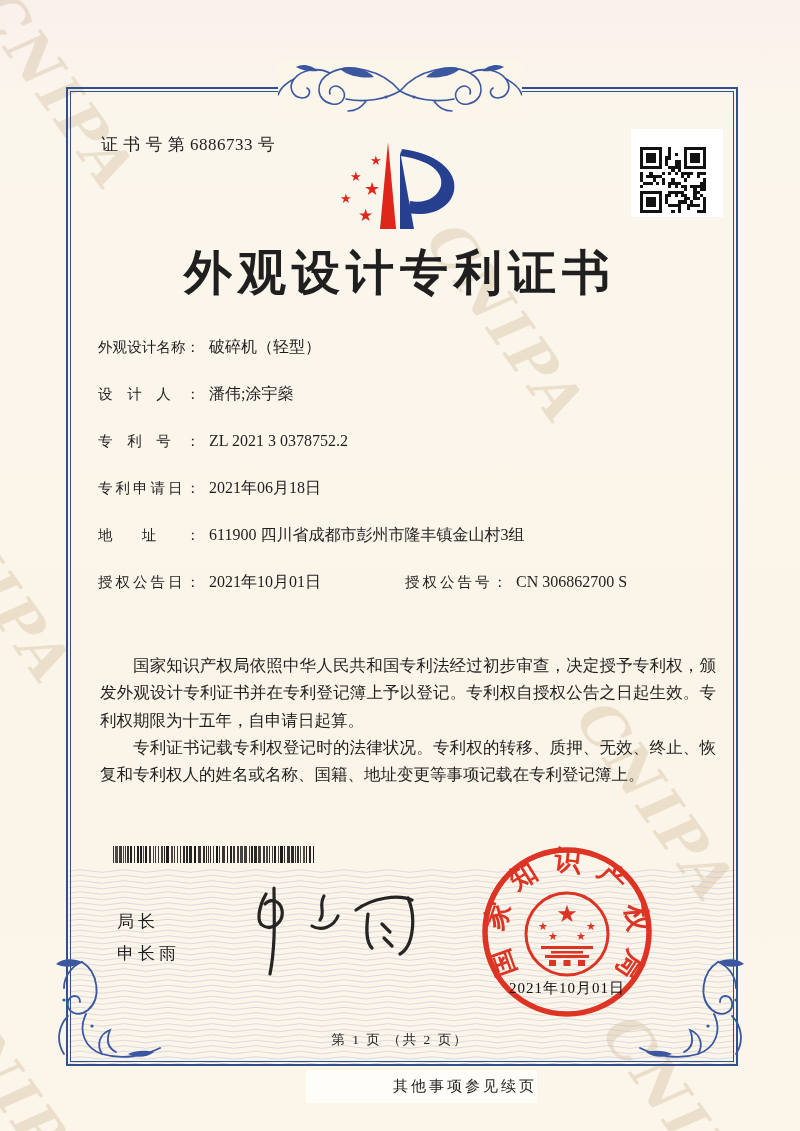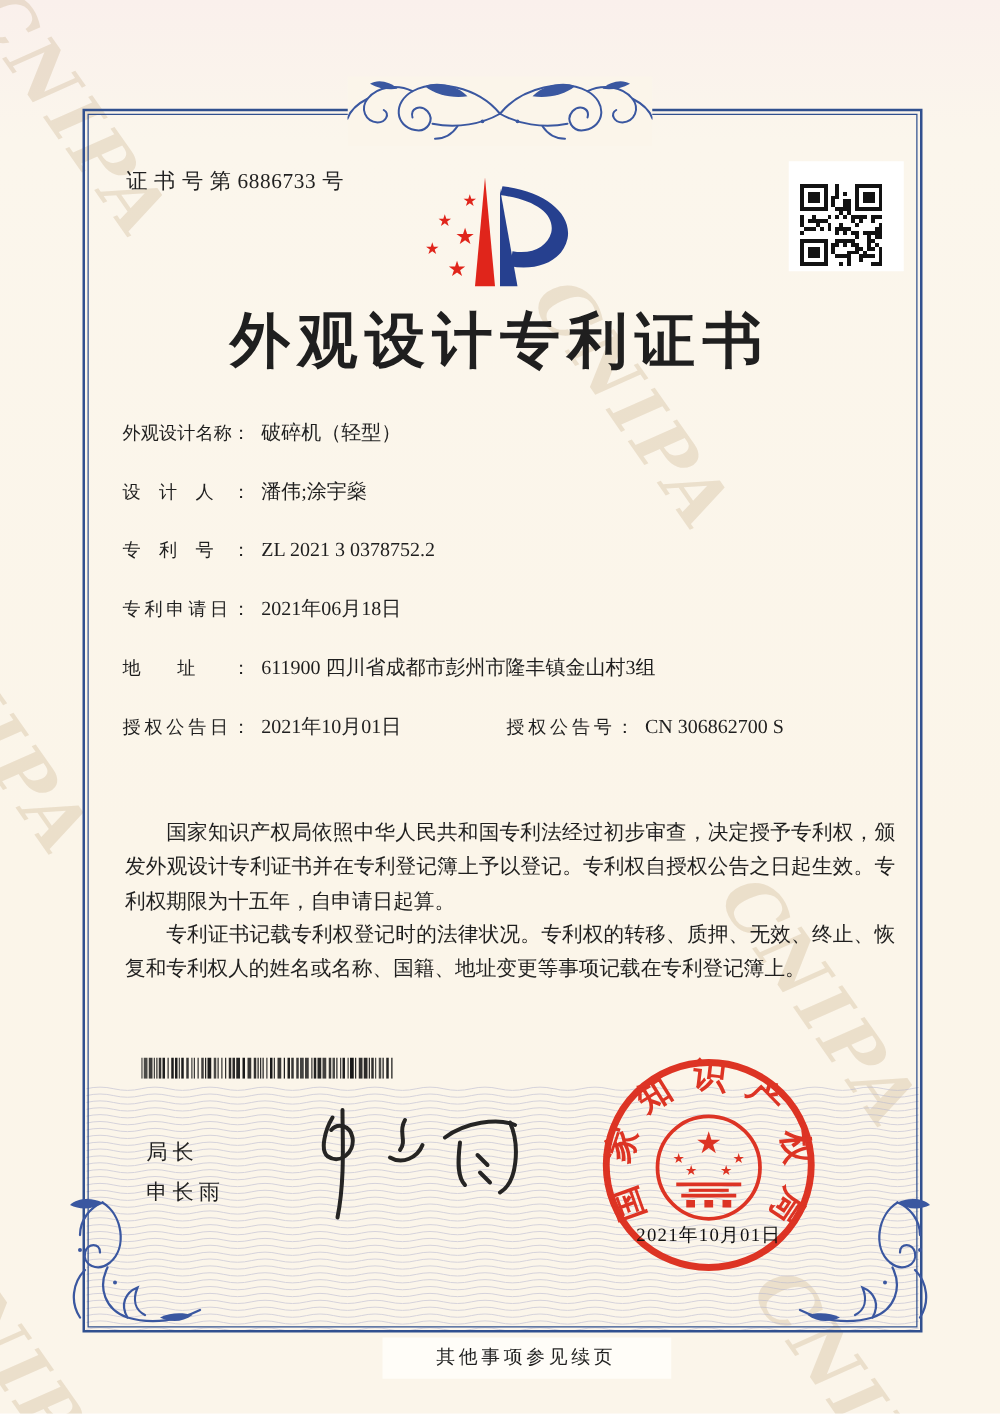--- a/index.html
+++ b/index.html
@@ -71,21 +71,21 @@
   .sealdate{
     position:absolute;left:494px;top:979px;width:146px;z-index:6;
     text-align:center;font-size:15px;letter-spacing:1px;color:#111;
   }
   .pagenum{
     position:absolute;left:0;top:1031px;width:800px;z-index:4;
     text-align:center;font-size:13.5px;letter-spacing:2px;
   }
   .contnote{
     position:absolute;left:306px;top:1070px;width:188px;height:33px;z-index:4;
-    background:#fffdf8;text-align:left;line-height:33px;
+    background:#fffdf8;text-align:right;line-height:33px;
     font-size:15px;letter-spacing:3px;padding-left:43px;
   }
 </style>
 </head>
 <body>
 
 <div class="page">
 
   <div class="wm wm1">CNIPA</div>
   <div class="wm wm2">CNIPA</div>
@@ -462,16 +462,17 @@
         <rect x="66" y="111" width="44" height="3"></rect>
         <rect x="70" y="116" width="7" height="6"></rect>
         <rect x="84.5" y="116" width="7" height="6"></rect>
         <rect x="99" y="116" width="7" height="6"></rect>
       </g>
     </g>
   </svg>
 
   <div class="sealdate">2021年10月01日</div>
 
+  <div class="pagenum">第 1 页 （共 2 页）</div>
 
   <div class="contnote">其他事项参见续页</div>
 
 </div>
 
 </body></html>

